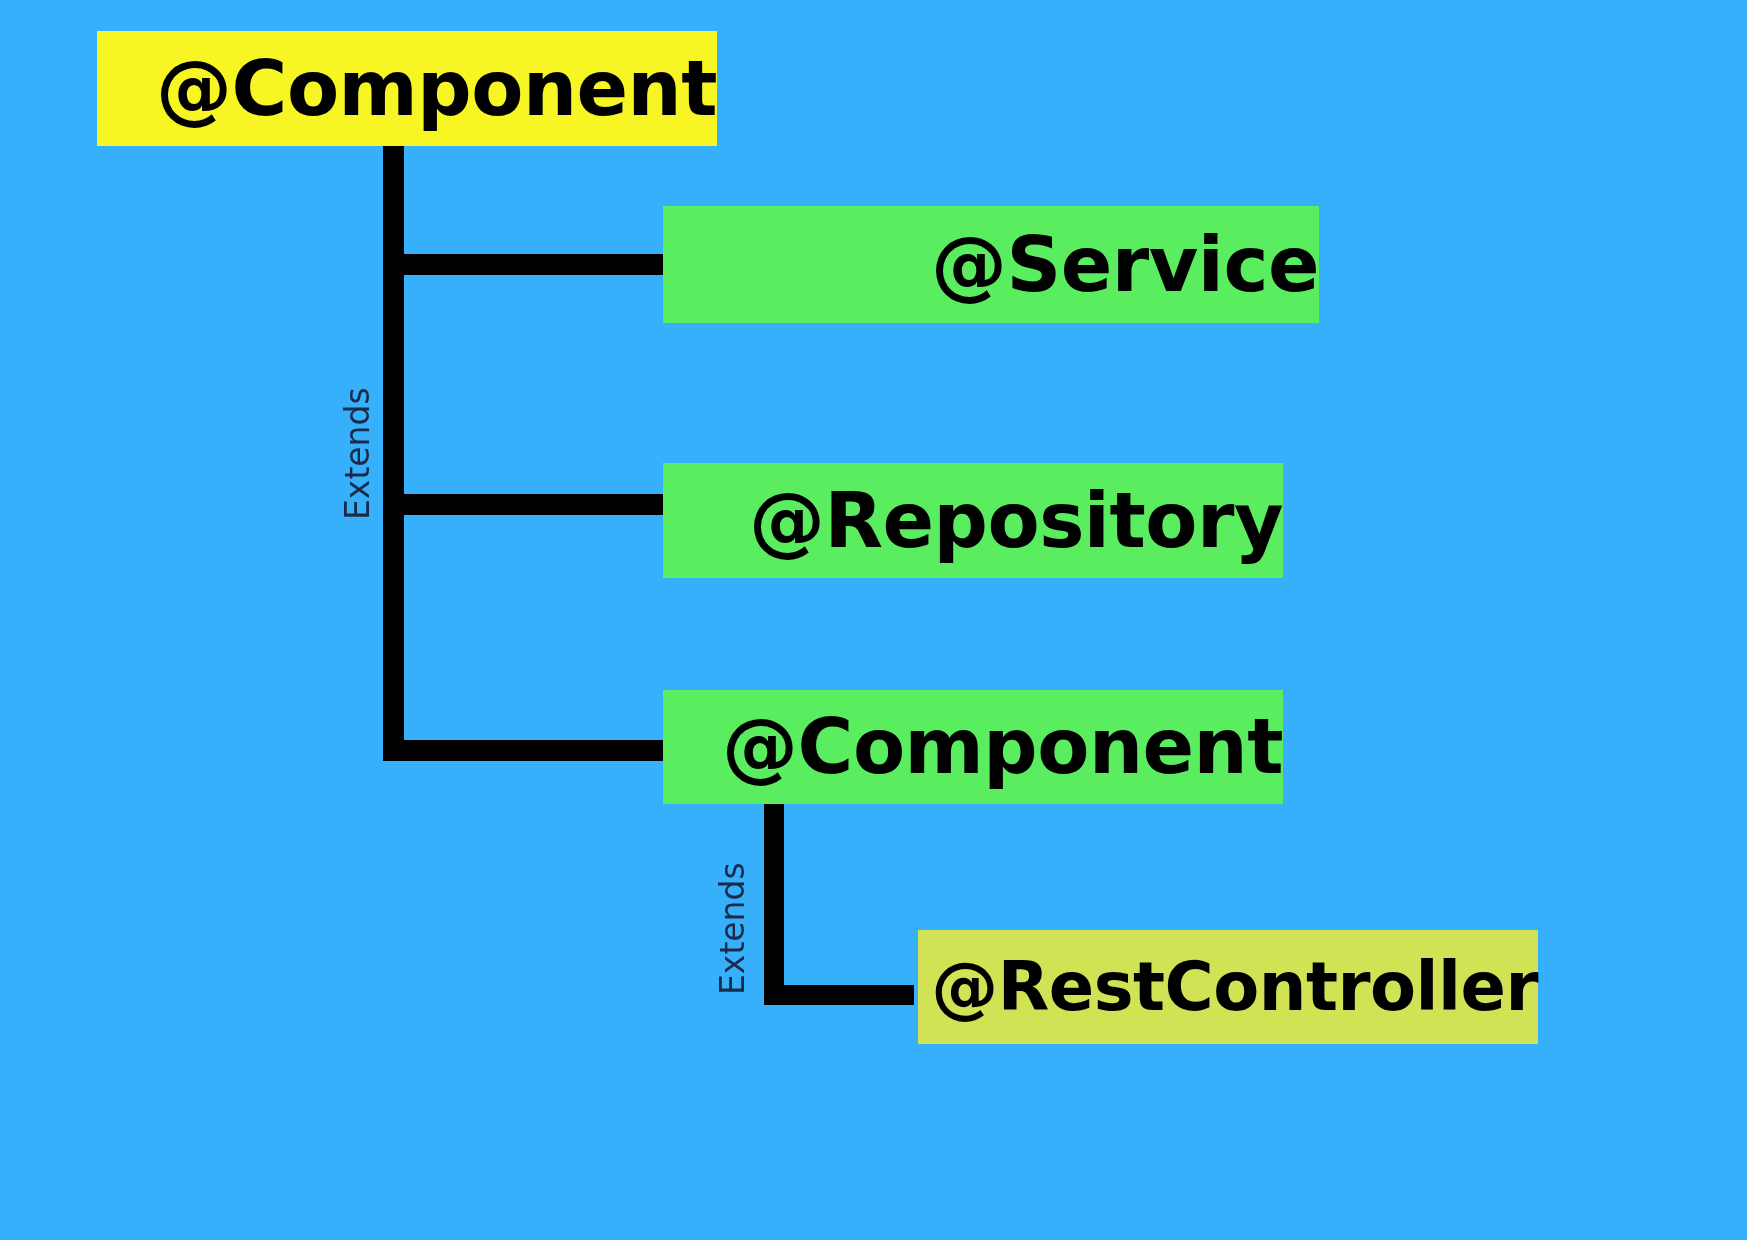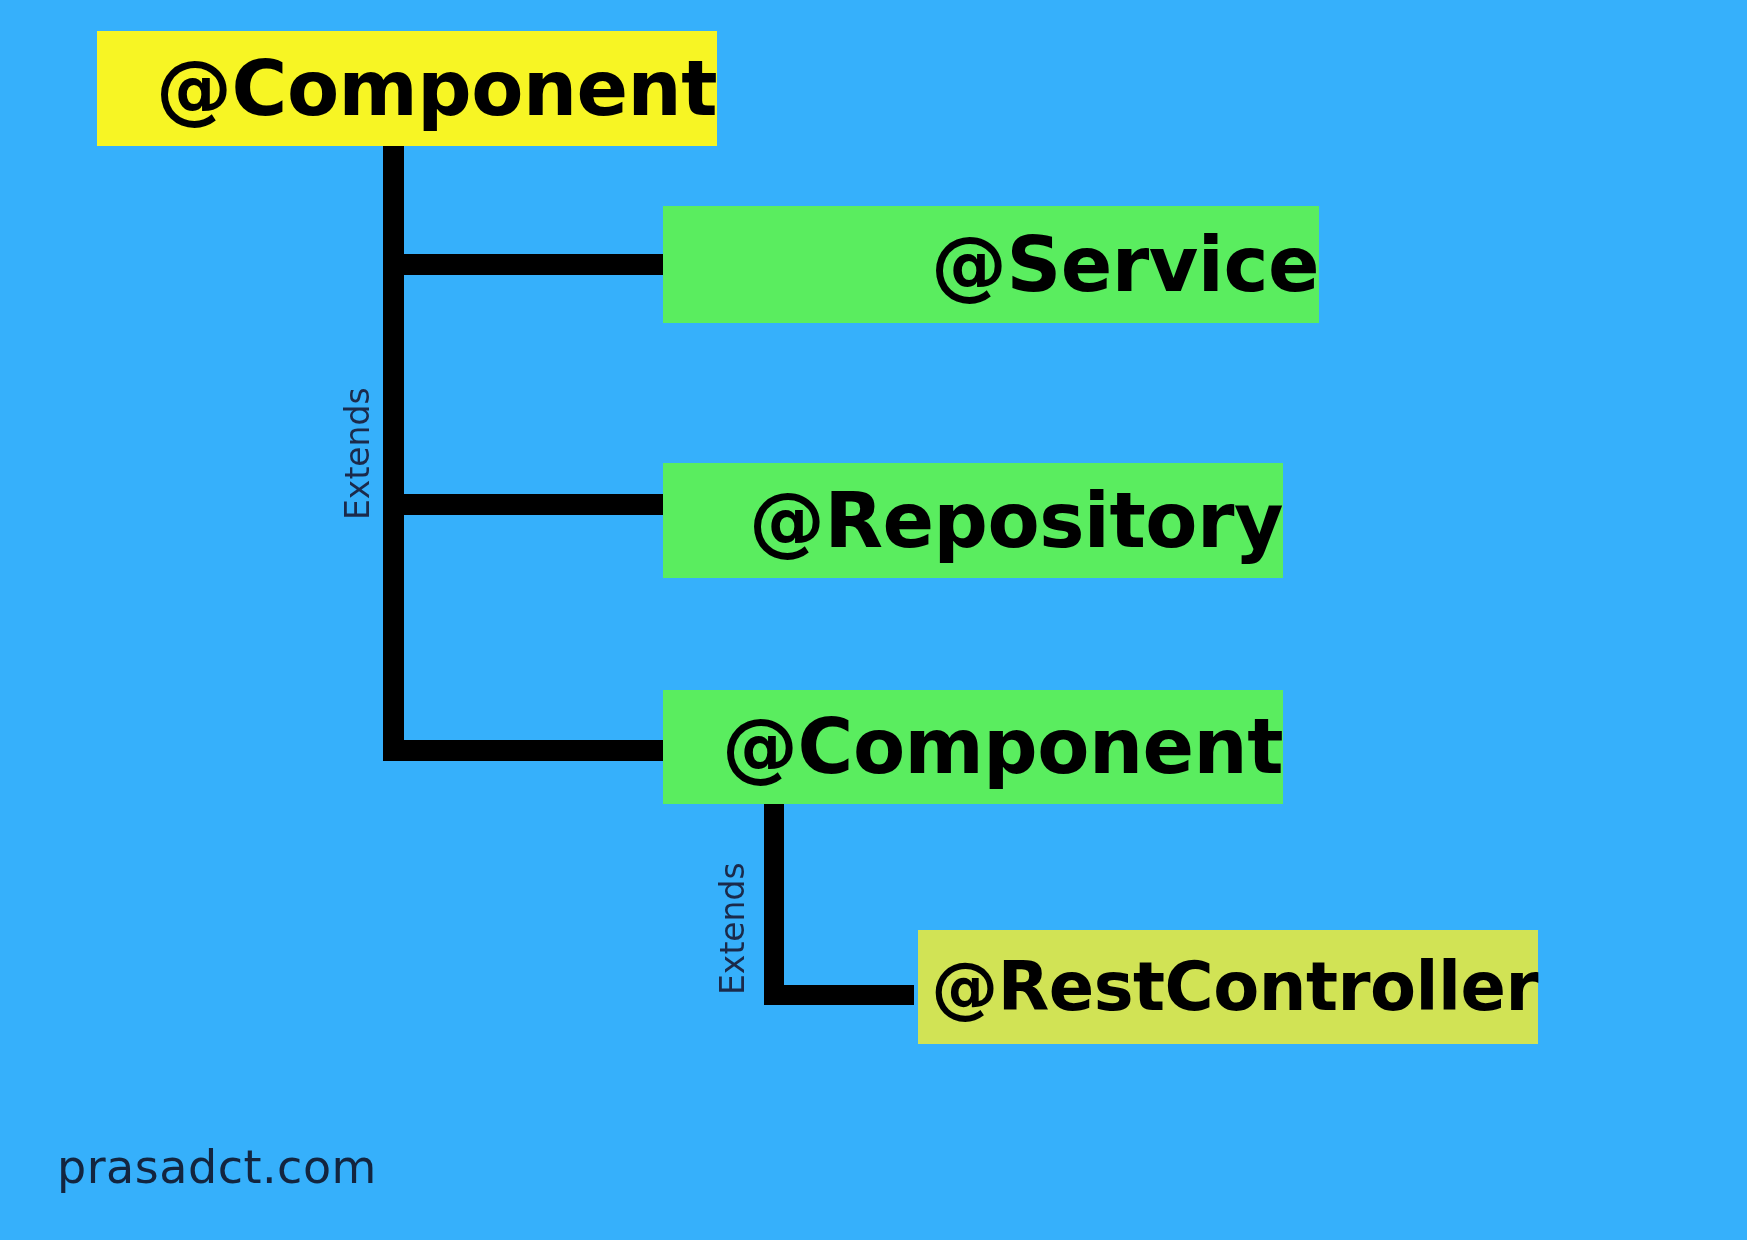--- a/index.html
+++ b/index.html
@@ -170,15 +170,14 @@
   </div>
 
   <div class="node node-restcontroller">
     <span>@RestController</span>
   </div>
 
   <div class="edge-label edge-label-1">Extends</div>
 
   <div class="edge-label edge-label-2">Extends</div>
 
-  <div class="watermark">prasadct.com</div>
 
 </div>
 
 </body></html>

